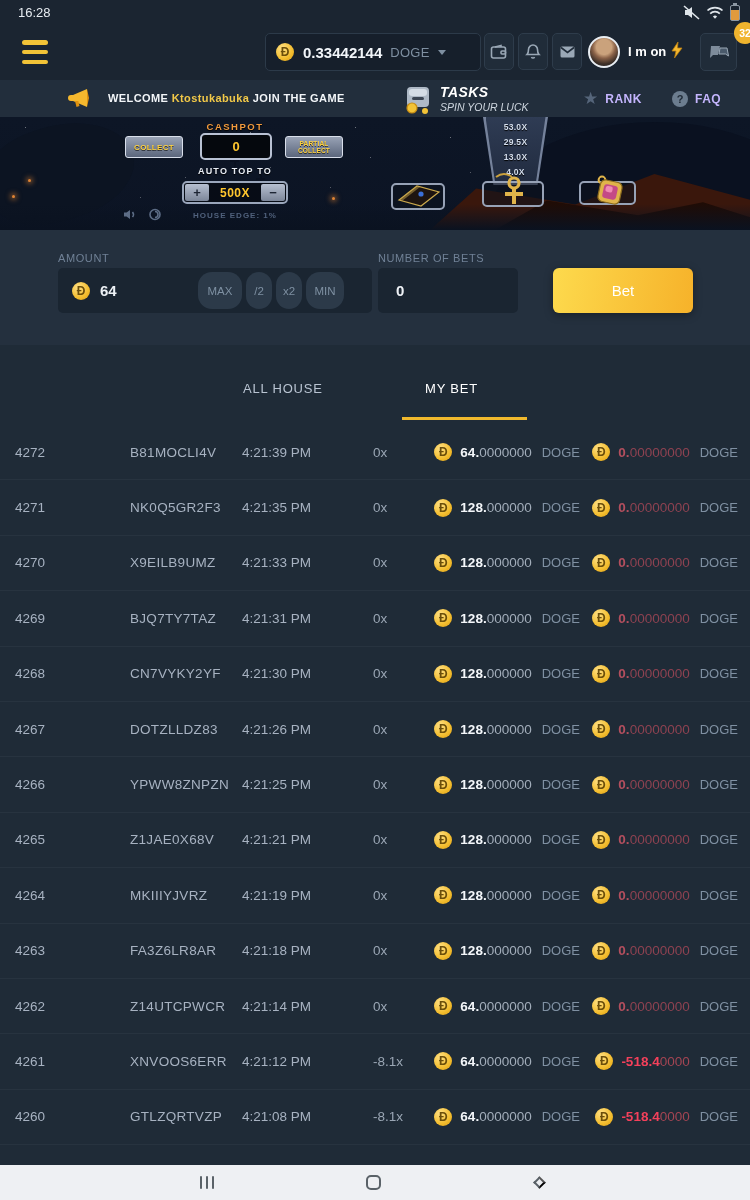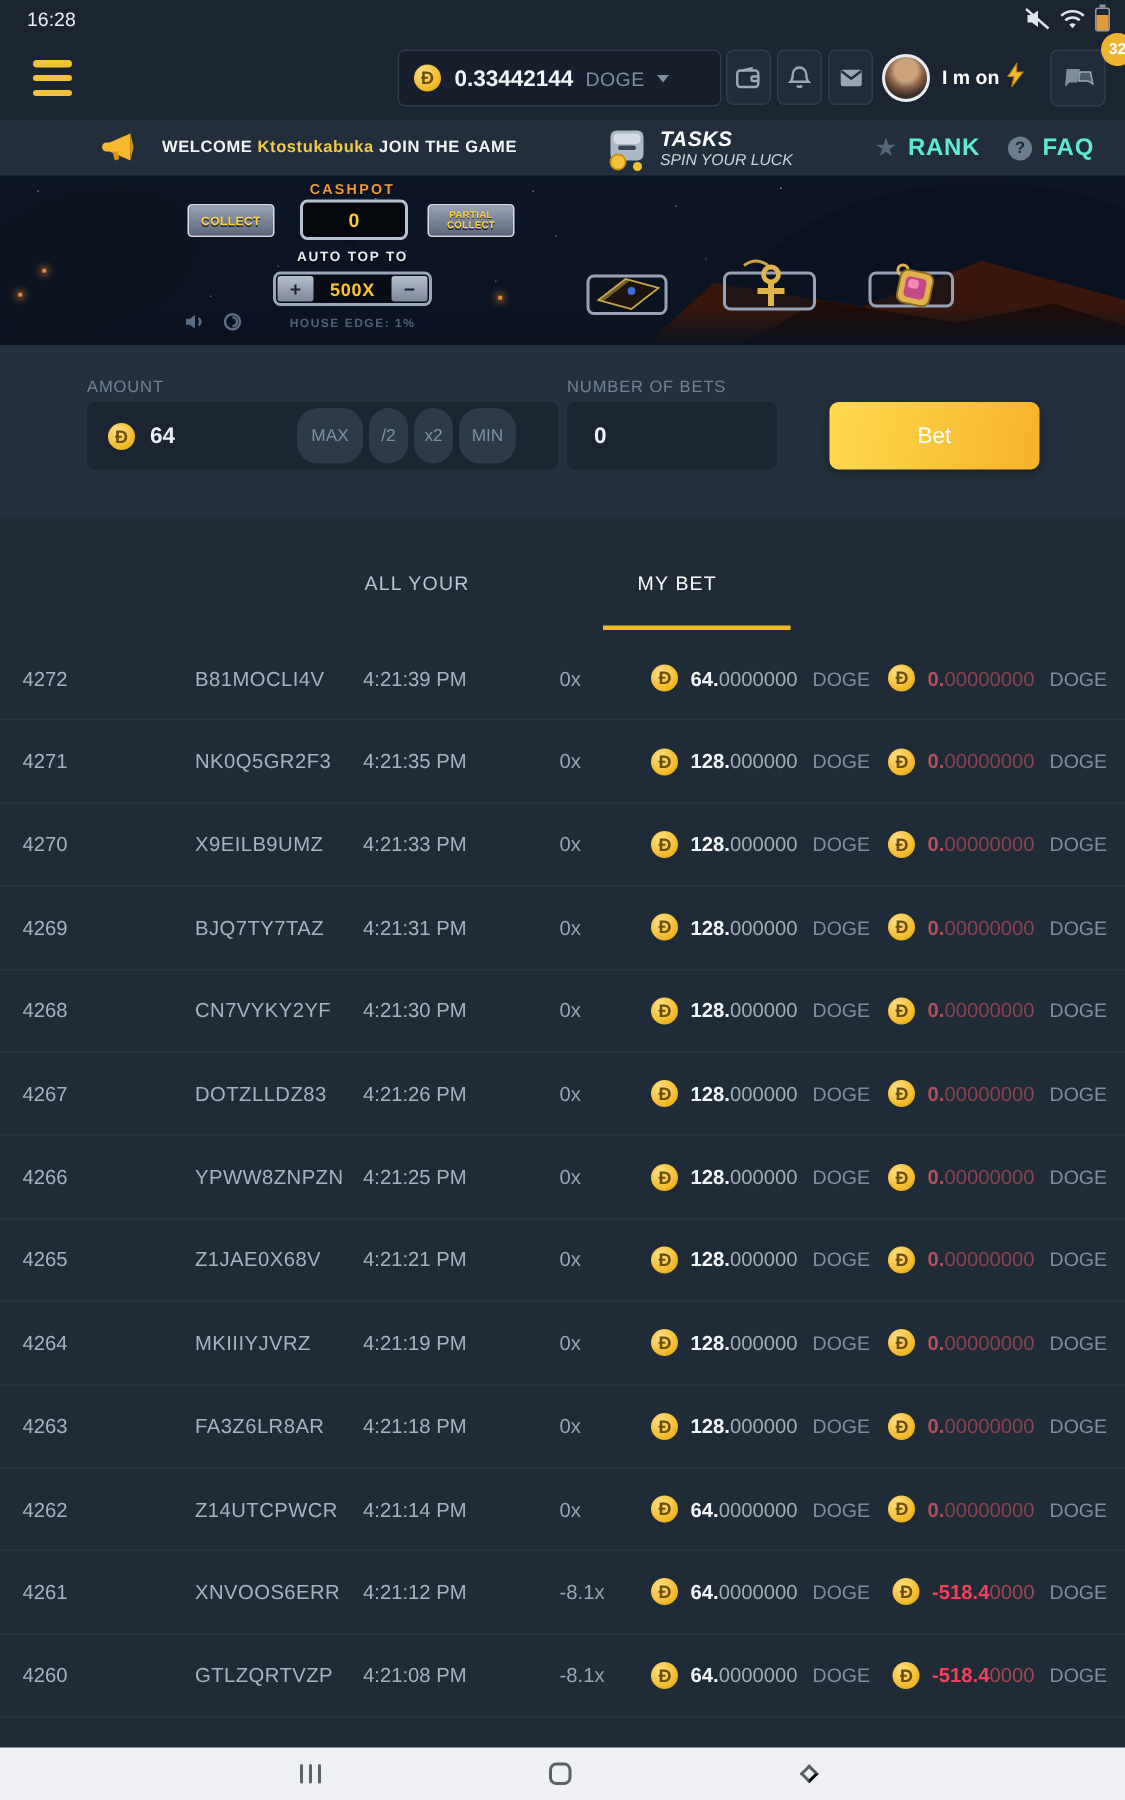--- a/index.html
+++ b/index.html
@@ -52,21 +52,21 @@
   .welcome-text .uname { color:#f2c948; }
   .tasks-icon { position:absolute; left:400px; top:1px; }
   .tasks-txt { position:absolute; left:440px; top:4px; font-style:italic; }
   .tasks-title { color:#fff; font-weight:bold; font-size:14px; letter-spacing:.4px; }
   .tasks-sub { color:#cdd5de; font-size:10.5px; margin-top:1px; }
   .rank-box, .faq-box { position:absolute; top:0; height:37px; display:flex; align-items:center; gap:7px; cursor:pointer; }
   .rank-box { left:583px; } .faq-box { left:672px; }
   .rank-star { color:#55657a; font-size:17px; line-height:1; }
   .faq-q { width:16px; height:16px; border-radius:50%; background:#6c7d8f; color:#1f2a36; font-size:11px;
     font-weight:bold; display:flex; align-items:center; justify-content:center; }
-  .rank-box b, .faq-box b { color:#5eead4; font-size:16px; letter-spacing:.5px; }
+  .rank-box b, .faq-box b { color:#c4b5fd; font-size:12px; letter-spacing:.5px; }
 
   
   .game-scene { position:absolute; top:117px; left:0; width:750px; height:113px; overflow:hidden;
     background:linear-gradient(180deg,#18233500,#0c1424), #0d1626; }
   .stars { position:absolute; top:10px; left:25px; width:1px; height:1px; background:rgba(255,255,255,.4);
     box-shadow: 35px 20px rgba(255,255,255,.35), 65px -2px rgba(255,255,255,.5), 95px 35px rgba(255,255,255,.3),
       125px 10px rgba(255,255,255,.4), 160px 50px rgba(255,255,255,.3), 185px 25px rgba(255,255,255,.45),
       225px 5px rgba(255,255,255,.4), 245px 40px rgba(255,255,255,.3), 275px 18px rgba(255,255,255,.5),
       305px 60px rgba(255,255,255,.3), 330px 0 rgba(255,255,255,.4), 345px 30px rgba(255,255,255,.35),
       425px 10px rgba(255,255,255,.4), 445px 45px rgba(255,255,255,.3), 495px -2px rgba(255,255,255,.5),
@@ -278,20 +278,28 @@
     <div class="arena"></div>
     <div class="hill h1"></div>
     <div class="hill h2"></div>
     <div class="grave" style="left:230px; top:40px;"></div>
     <div class="grave" style="left:256px; top:58px;"></div>
     <div class="glow" style="left:28px; top:62px;"></div>
     <div class="glow" style="left:12px; top:78px;"></div>
     <div class="glow" style="left:332px; top:80px;"></div>
     <div class="ground"></div>
 
+    <div class="tower" style="left:483px; width:65px; height:68px;">
+      <div class="tower-inner">
+        <span class="mult">53.0X</span>
+        <span class="mult">29.5X</span>
+        <span class="mult">13.0X</span>
+        <span class="mult">4.0X</span>
+      </div>
+    </div>
 
     <div class="item-box" style="left:391px; top:66px; width:54px; height:27px;">
       <svg width="56" height="34" style="left:-2px; top:-7px;" viewBox="0 0 56 34">
         <path d="M8 22L26 8l22 6-18 14z" fill="#1d1410" stroke="#caa84c" stroke-width="1.2"></path>
         <path d="M8 22L26 8l3 1-18 14z" fill="#caa84c" opacity=".5"></path>
         <circle cx="30" cy="16" r="2.6" fill="#3a6fd8"></circle>
       </svg>
     </div>
     <div class="item-box" style="left:482px; top:64px; width:62px; height:26px;">
       <svg width="44" height="38" style="left:6px; top:-12px;" viewBox="0 0 44 38">
@@ -347,21 +355,21 @@
     </div>
     <span class="ctl-label" style="left:378px;">NUMBER OF BETS</span>
     <div class="bets-box">
       <span>0</span>
     </div>
     <button class="bet-button">Bet</button>
   </div>
 
   <div class="bets-panel">
     <div class="tabs">
-      <button class="tab all">ALL YOUR</button>
+      <button class="tab all">ALL HOUSE</button>
       <button class="tab mine">MY BET</button>
       <div class="tab-underline"></div>
     </div>
     <div>
   <div class="trow">
     <div class="c cell-id">4272</div>
     <div class="c cell-hash">B81MOCLI4V</div>
     <div class="c cell-time">4:21:39 PM</div>
     <div class="c cell-payout">0x</div>
     <div class="c money bet-cell">

